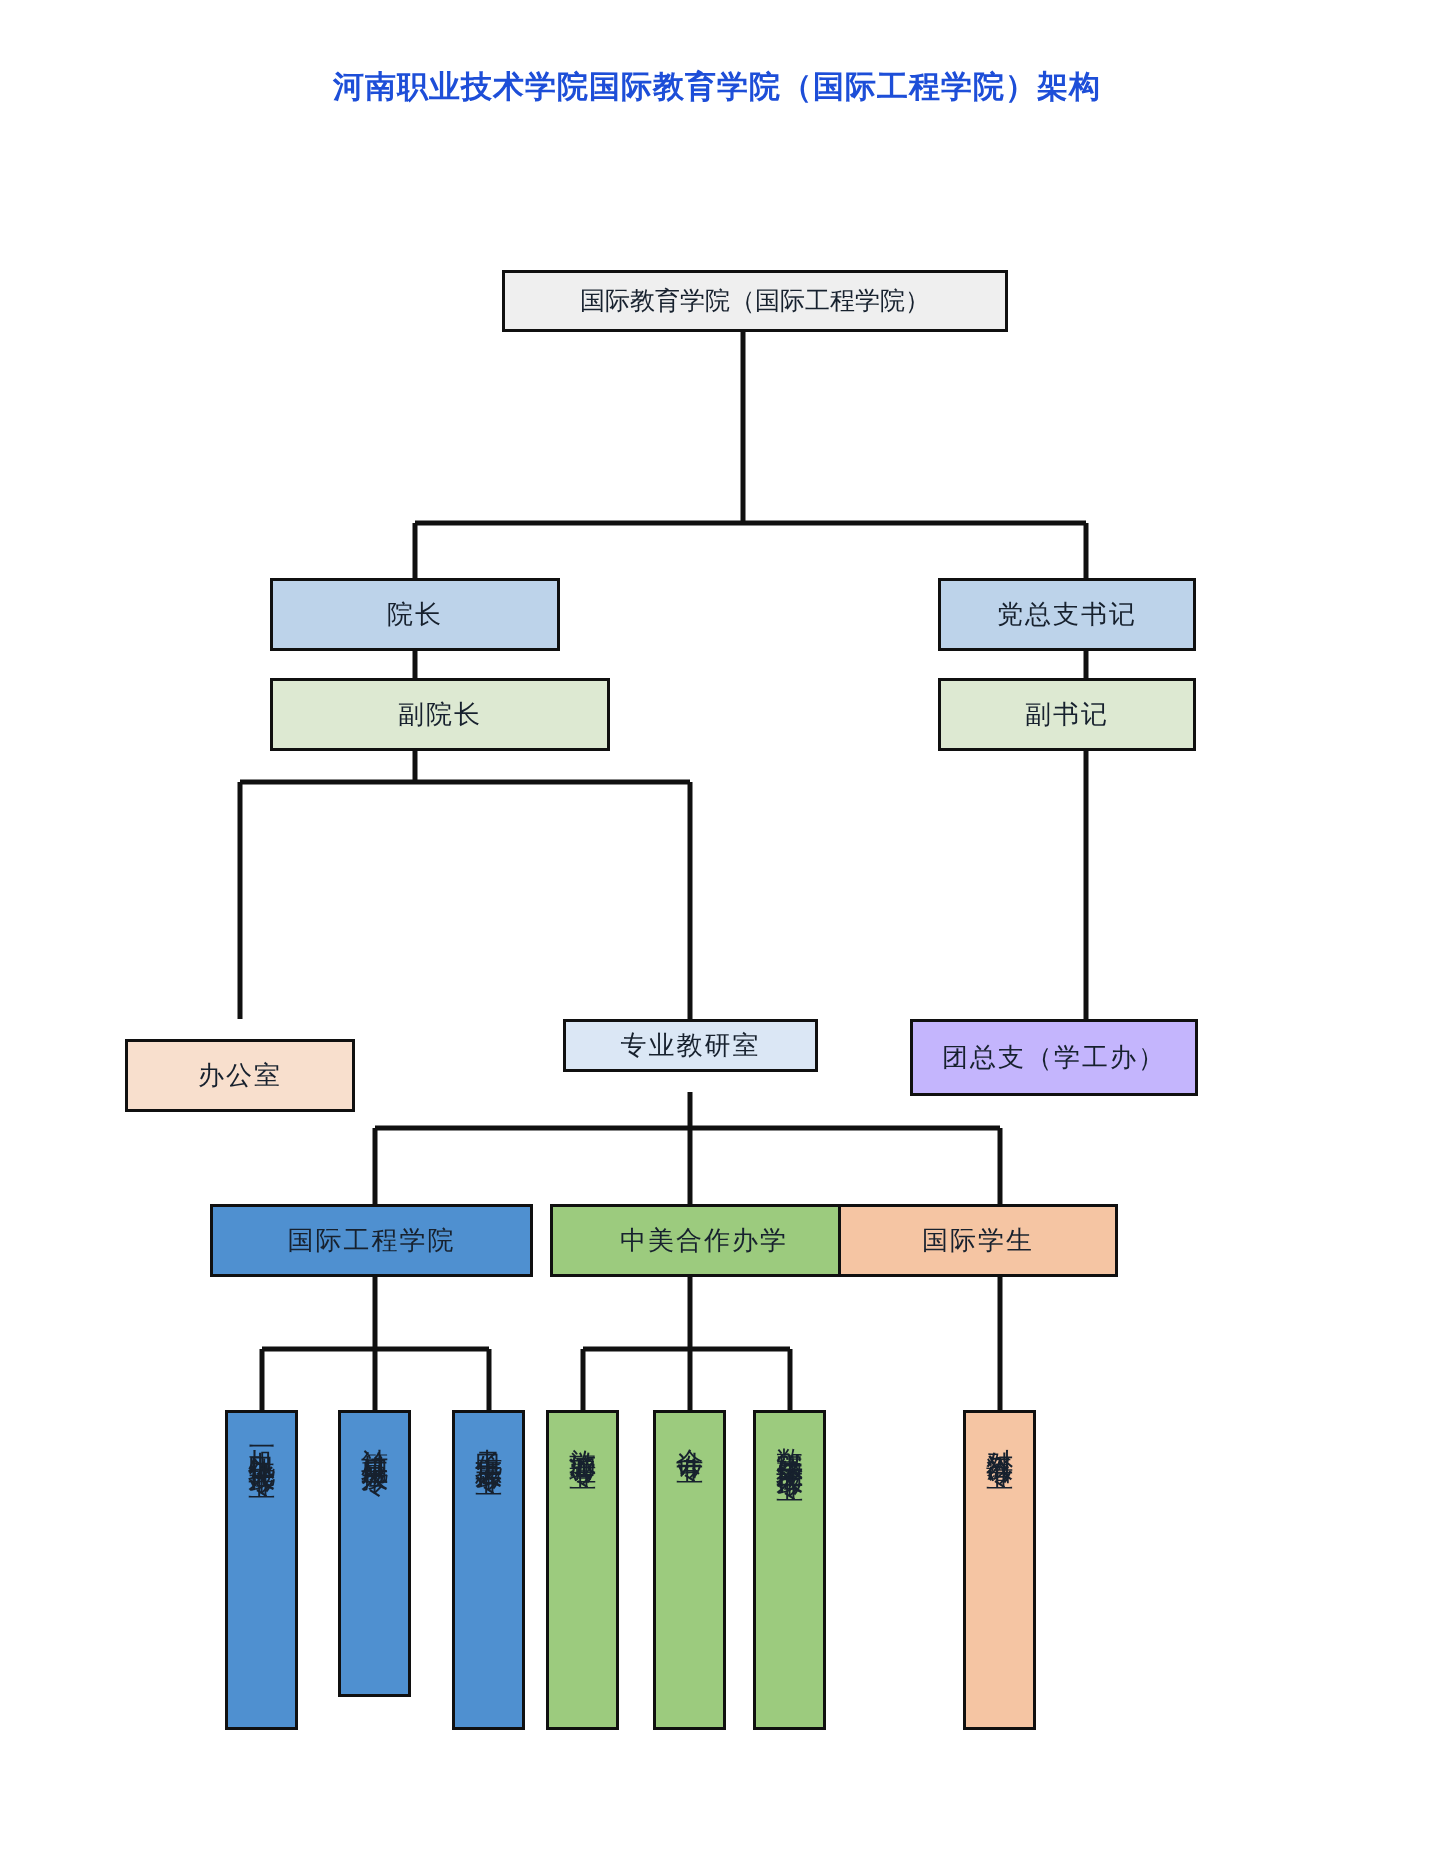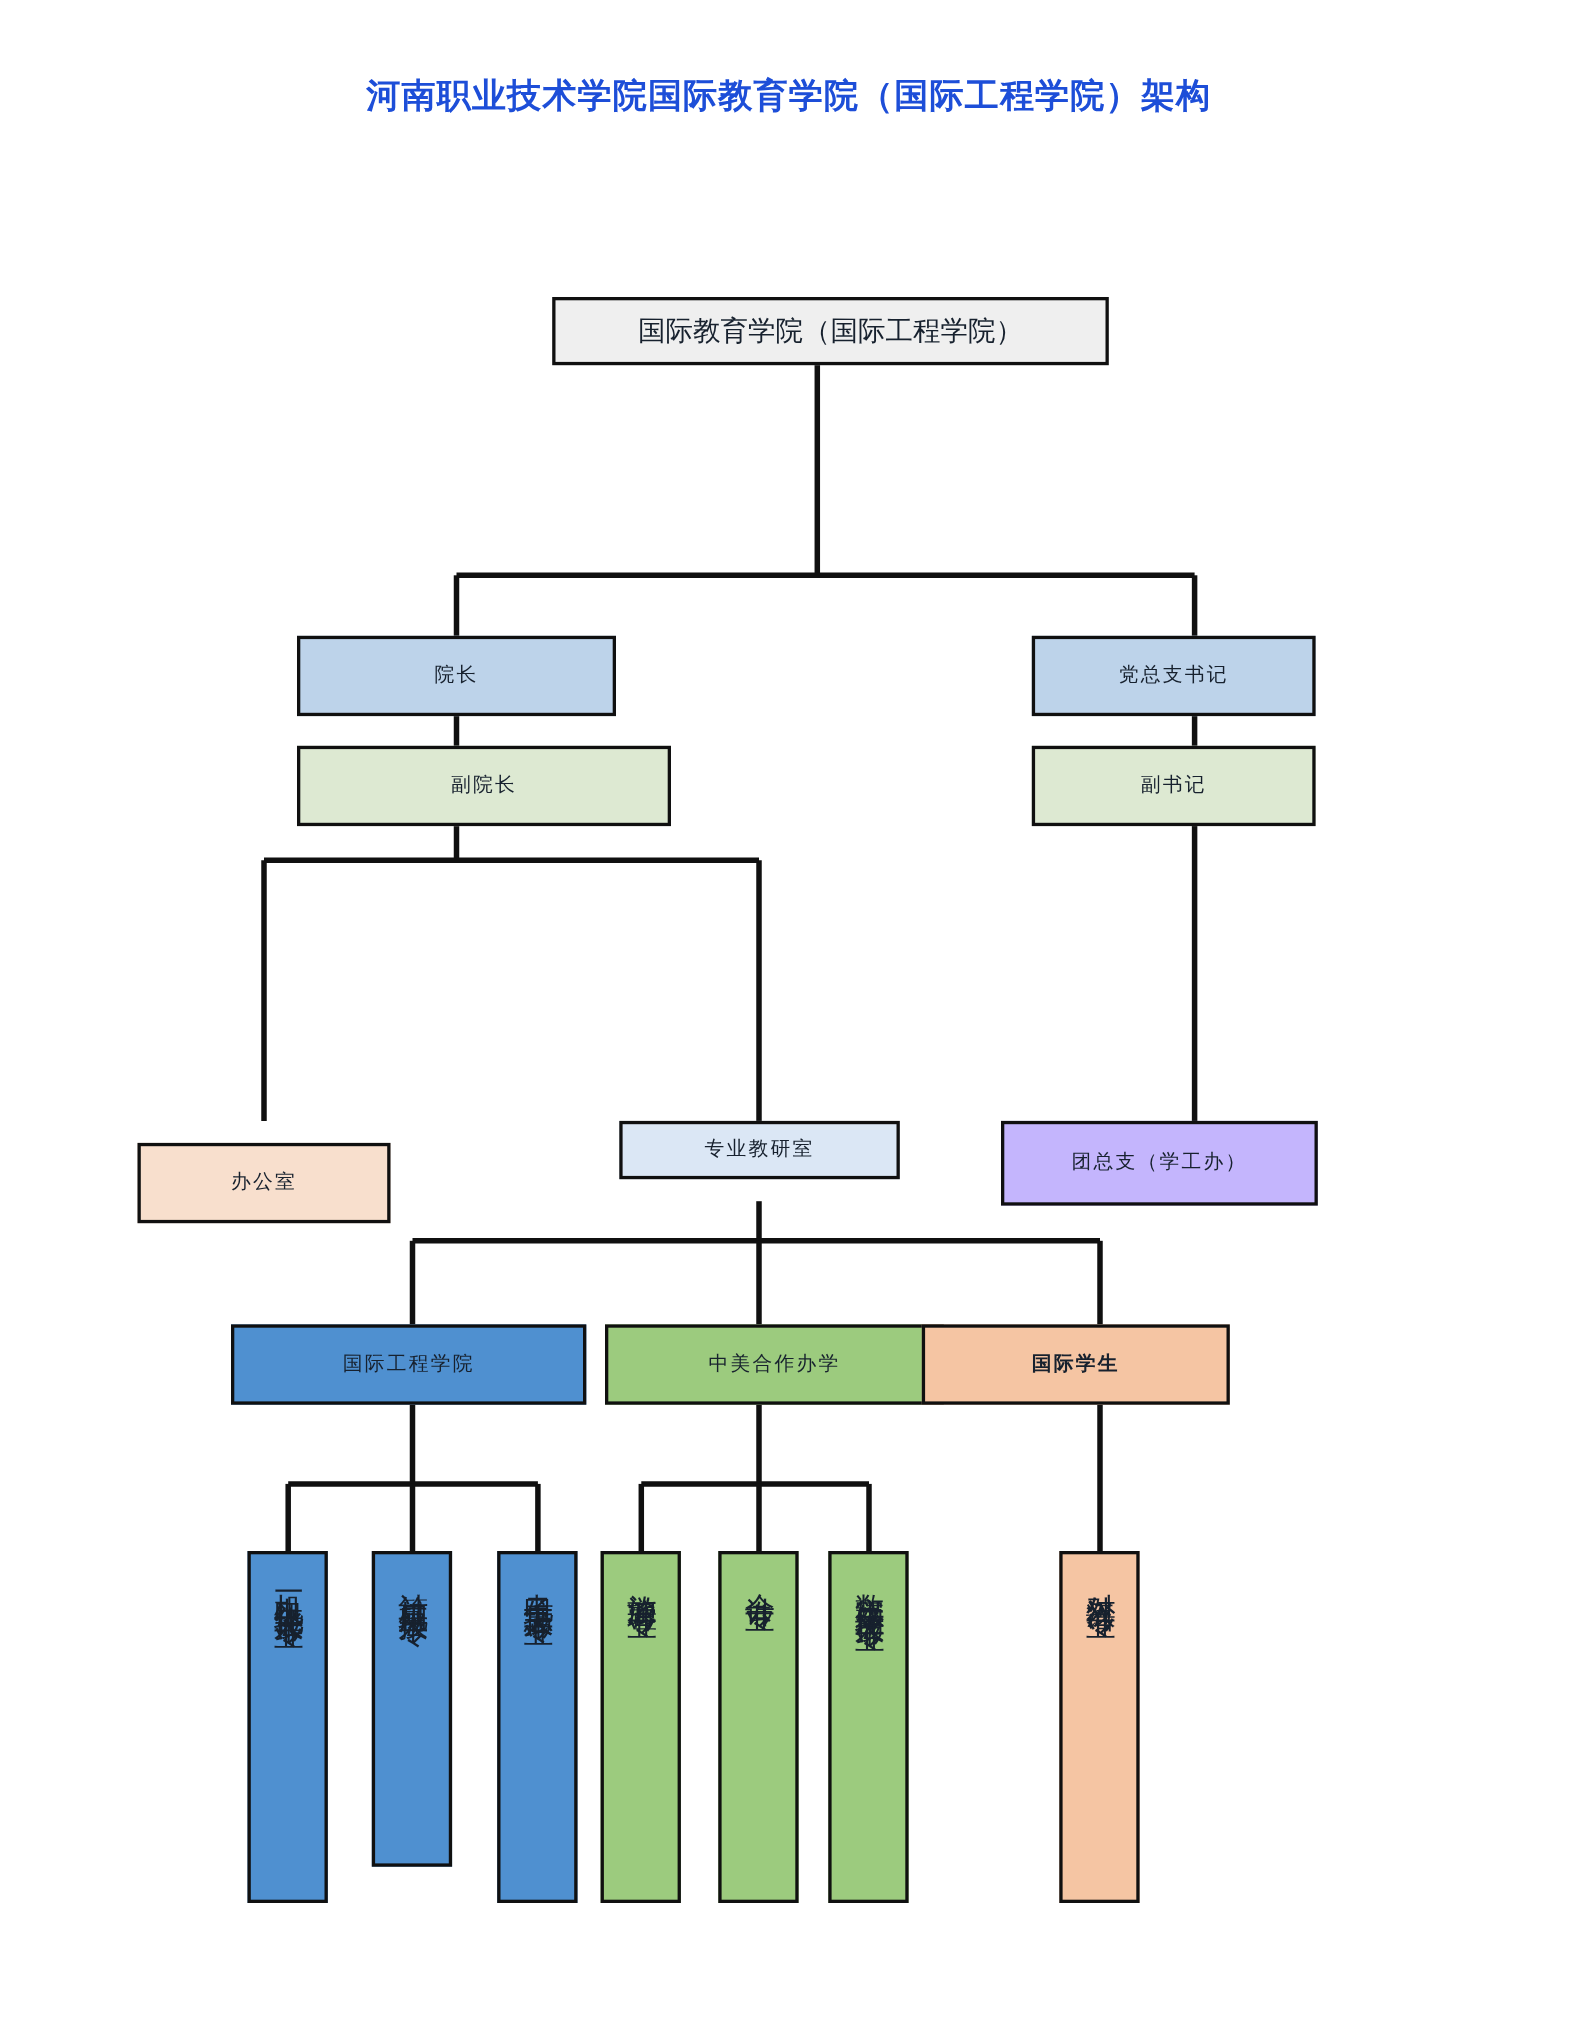--- a/index.html
+++ b/index.html
@@ -36,21 +36,21 @@
     font-family:"DejaVu Serif","Liberation Serif",serif;
     line-height:1.05;
     z-index:3;
   }
   .node .lbl{
     display:block;
     white-space:nowrap;
   }
 
   
-  .node.horiz .lbl{font-size:18px;letter-spacing:2px;}
+  .node.horiz .lbl{font-size:26px;letter-spacing:2px;}
   .node.root .lbl{font-size:25px;letter-spacing:0px;}
 
   
   .node.vert{
     align-items:flex-start;
     padding-top:14px;
   }
   .node.vert .lbl{
     writing-mode:vertical-rl;
     text-orientation:upright;
@@ -140,21 +140,21 @@
   </div>
 
   <div class="node horiz" style="left:210px;top:1204px;width:323px;height:73px;background:#4f90d0;">
     <span class="lbl">国际工程学院</span>
   </div>
 
   <div class="node horiz" style="left:550px;top:1204px;width:308px;height:73px;background:#9ccb7e;text-align:center;">
     <span class="lbl">中美合作办学</span>
   </div>
 
-  <div class="node horiz" style="left:838px;top:1204px;width:280px;height:73px;background:#f5c5a3;font-weight:bold;">
+  <div class="node horiz" style="left:838px;top:1204px;width:280px;height:73px;background:#f5c5a3;">
     <span class="lbl">国际学生</span>
   </div>
 
   <div class="node vert" style="left:225px;top:1410px;width:73px;height:320px;background:#4f90d0;">
     <span class="lbl">机电一体化技术专业</span>
   </div>
 
   <div class="node vert" style="left:338px;top:1410px;width:73px;height:287px;background:#4f90d0;">
     <span class="lbl">计算机应用技术专</span>
   </div>

